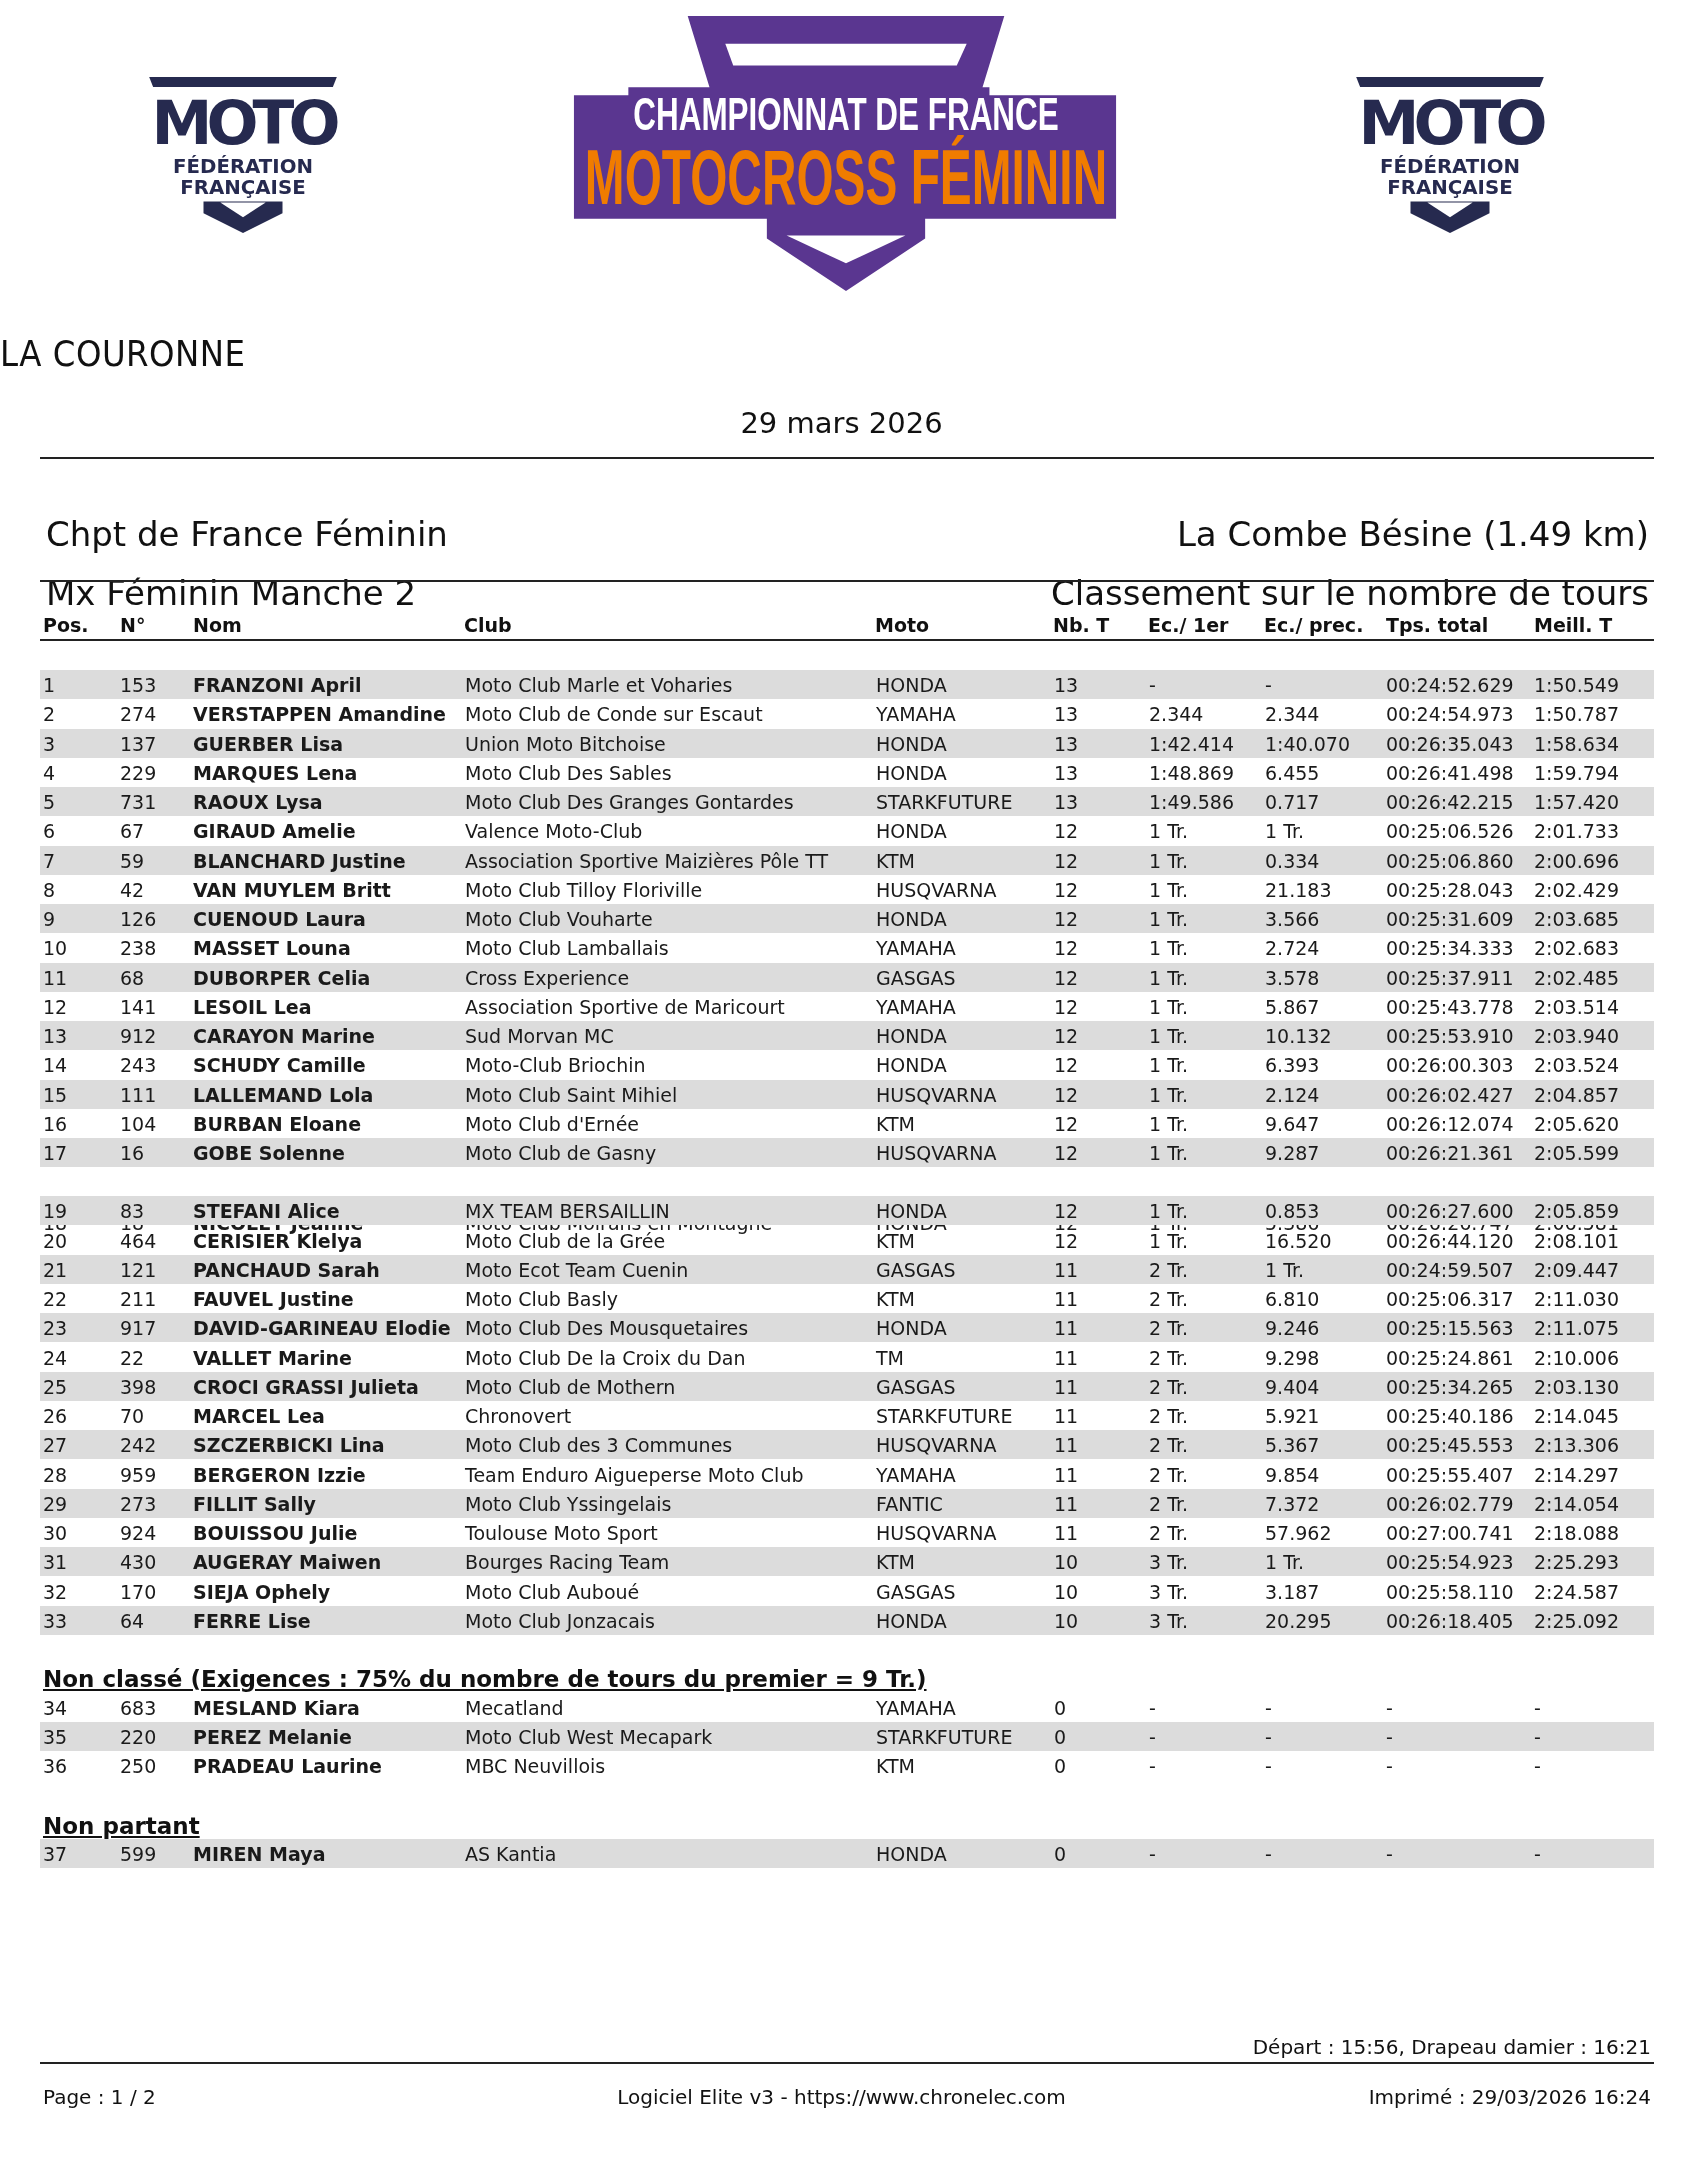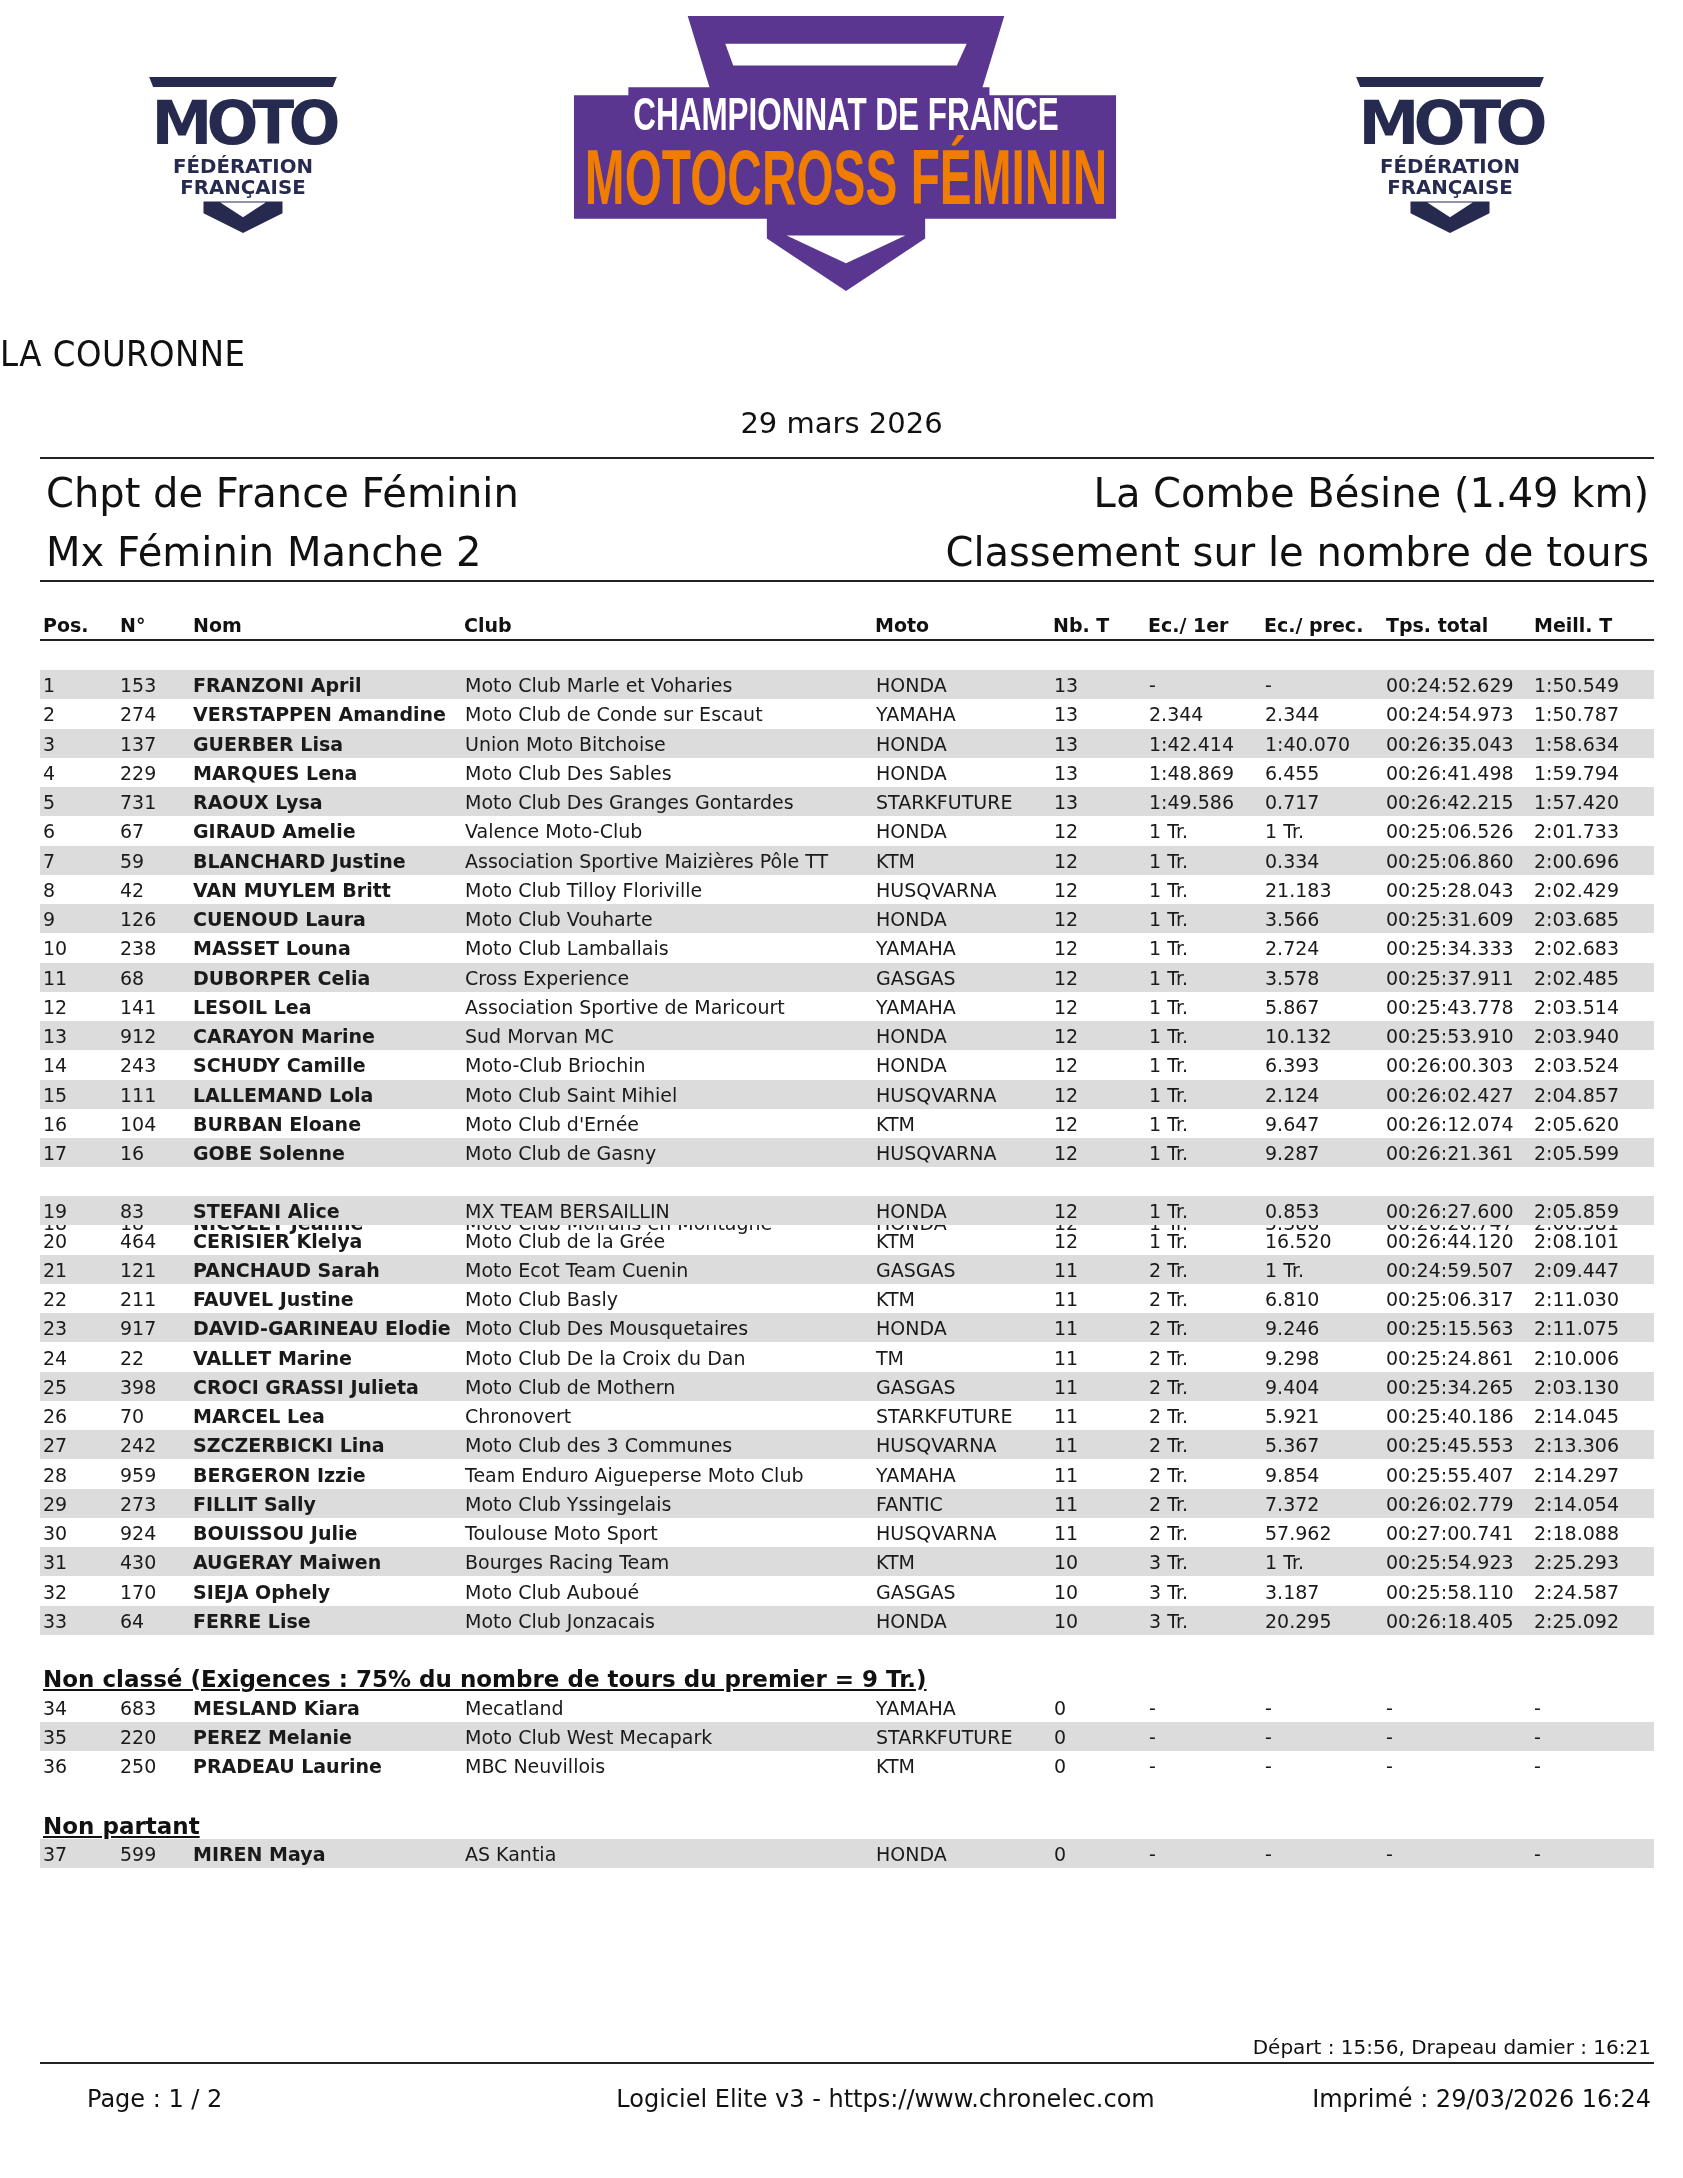--- a/index.html
+++ b/index.html
@@ -9,21 +9,21 @@
     color: #111111;
   }
   .logo-ffm { position: absolute; top: 77px; width: 208px; height: 158px; }
   .logo-ffm.left { left: 139px; }
   .logo-ffm.right { left: 1346px; }
   .logo-champ { position: absolute; left: 569px; top: 16px; width: 554px; height: 277px; }
 
   .title { position: absolute; left: 0; width: 1683px; text-align: left; font-size: 36px; top: 333px; letter-spacing: 0.5px; font-stretch: condensed; }
   .date { position: absolute; left: 0; width: 1683px; text-align: center; font-size: 29px; top: 406px; }
   .hr { position: absolute; left: 40px; width: 1614px; height: 2px; background: #222; }
-  .sub { position: absolute; font-size: 40px; }
+  .sub { position: absolute; font-size: 34px; margin-top: 44px; }
   .sub.left { left: 46px; }
   .sub.right { right: 34px; text-align: right; }
 
   .th { position: absolute; top: 614px; font-weight: bold; font-size: 19px; white-space: nowrap; text-align: right; }
   .row { position: absolute; left: 40px; width: 1614px; height: 29px; }
   .row.shade { background: #dcdcdc; }
   .cell { position: absolute; top: 4px; font-size: 19px; white-space: nowrap; color: #1a1a1a; }
   .section-title { position: absolute; left: 43px; font-size: 23px; font-weight: bold; text-decoration: underline; white-space: nowrap; }
 
   .c-pos { left: 3px; }
@@ -31,21 +31,21 @@
   .c-nom { left: 153px; font-weight: bold; }
   .c-club { left: 425px; }
   .c-moto { left: 836px; }
   .c-nbt { left: 1014px; }
   .c-ec1 { left: 1109px; }
   .c-ecp { left: 1225px; }
   .c-tps { left: 1346px; }
   .c-best { left: 1494px; }
 
   .footer-top { position: absolute; right: 32px; top: 2035px; font-size: 20px; }
-  .footer { position: absolute; top: 2085px; font-size: 24px; white-space: nowrap; margin-left: 44px; }
+  .footer { position: absolute; top: 2085px; font-size: 20px; white-space: nowrap; }
 </style>
 </head>
 <body>
 
 <div class="logo-ffm left">
   <svg width="208" height="158" viewBox="0 0 210 160">
     <polygon points="10,0 200,0 196,10 14,10" fill="#262a4f"></polygon>
     <text x="105" y="68" text-anchor="middle" font-family="DejaVu Sans, sans-serif" font-weight="bold" font-size="62" fill="#262a4f" letter-spacing="-6">MOTO</text>
     <text x="105" y="97" text-anchor="middle" font-family="DejaVu Sans, sans-serif" font-weight="bold" font-size="20" fill="#262a4f">FÉDÉRATION</text>
     <text x="105" y="118" text-anchor="middle" font-family="DejaVu Sans, sans-serif" font-weight="bold" font-size="20" fill="#262a4f">FRANÇAISE</text>

